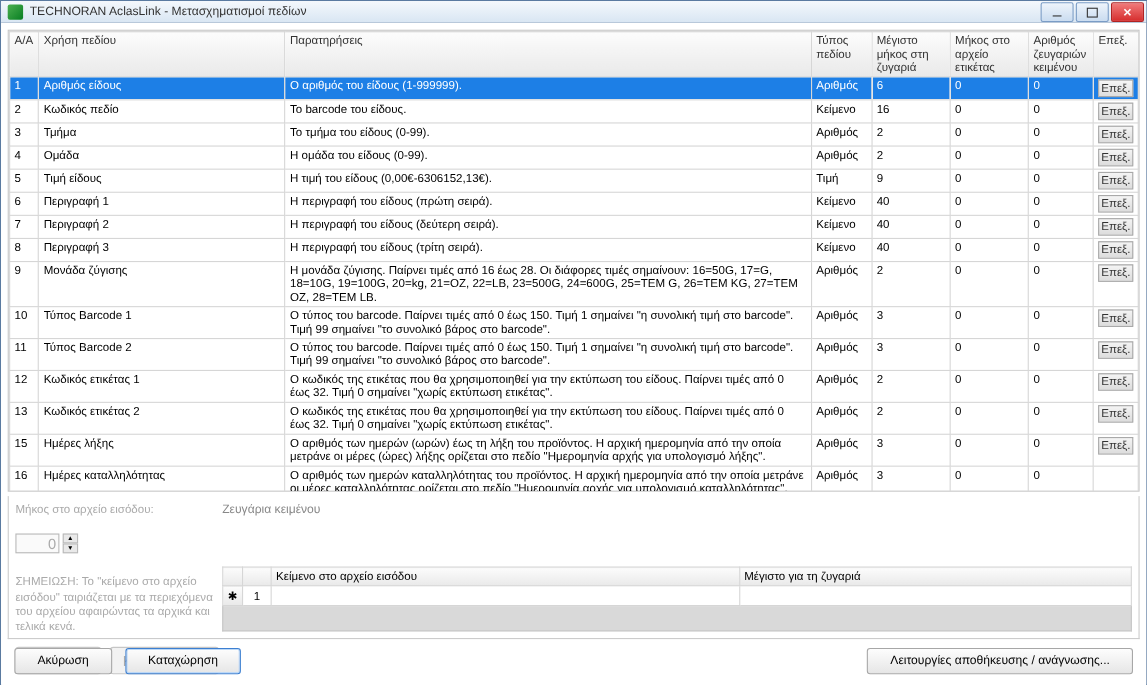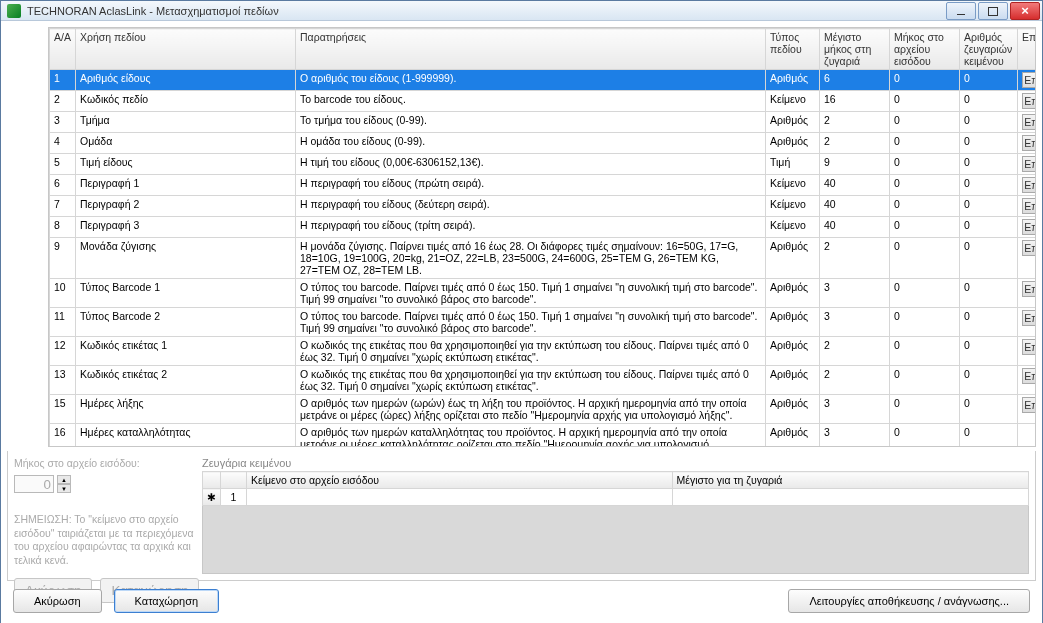--- a/index.html
+++ b/index.html
@@ -8,49 +8,49 @@
   .titlebar { height:24px; background:linear-gradient(to bottom,#f4f8fc,#d9e6f3); display:flex; align-items:center; justify-content:space-between; padding:0 0 0 6px; border-bottom:1px solid #b8c8da; }
   .titlebar .title { display:flex; align-items:center; gap:6px; color:#333; }
   .titlebar .icon { width:14px; height:14px; background:linear-gradient(135deg,#4caf50,#087f23); border-radius:2px; }
   .winbtns { display:flex; height:100%; }
   .winbtn { width:30px; height:18px; margin-top:1px; margin-right:2px; border:1px solid #7a9cc6; background:linear-gradient(#eef4fb,#cadcf0); display:flex; align-items:center; justify-content:center; font-size:10px; color:#333; border-radius:2px; cursor:pointer;}
   .winbtn.min::after{content:"";display:block;width:8px;height:1px;background:#333;margin-top:6px;}
   .winbtn.max::after{content:"";display:block;width:8px;height:7px;border:1px solid #333;}
   .winbtn.close{ background:linear-gradient(#f17b7b,#d62e2e); color:#fff; border-color:#b12323;}
   .winbtn.close::after{content:"×"; font-size:13px; line-height:8px; font-weight:bold;}
   .content { flex:1; padding:6px 6px 6px 6px; background:#fff; display:flex; flex-direction:column; gap:4px;}
-  .table-wrap{ border:1px solid #c7c7c7; height:420px; overflow-y:auto; overflow-x:hidden;margin-left:41px;}
+  .table-wrap{ border:1px solid #c7c7c7; height:420px; overflow-y:auto; overflow-x:hidden;}
   table.grid { width:100%; border-collapse:collapse; table-layout:fixed; font-size:10.5px; }
   table.grid th, table.grid td { border:1px solid #d6d6d6; padding:2px 4px; text-align:left; vertical-align:top; overflow:hidden; }
   table.grid th { background:linear-gradient(#fcfcfc,#e9e9e9); font-weight:normal; color:#333; position:sticky; top:0; white-space:normal;}
   .col-aa{width:26px;}
   .col-use{width:220px;}
   .col-note{width:470px;}
   .col-type{width:54px; white-space:nowrap; overflow:hidden; text-overflow:ellipsis;}
   .col-max{width:70px;}
   .col-file{width:70px;}
   .col-pairs{width:58px;}
   .col-edit{width:40px;}
   tr.selected td{ background:#1d7fe6; color:#fff; }
   tr.selected td .cellbtn{ background:linear-gradient(#f6f6f6,#dedede);}
   .cellbtn{ display:inline-block; width:100%; border:1px solid #a9a9a9; background:linear-gradient(#f4f4f4,#dcdcdc); text-align:center; padding:1px 0; cursor:pointer; color:#333;}
   .section-header{ background:#0d6f0d; color:#fff; padding:3px 6px; font-size:11px; }
   .details{ display:flex; gap:8px; border:1px solid #ccc; border-top:none; padding:6px; background:#fff; height:130px;}
   .details .left{ width:180px; color:#aaa; font-size:10.5px;}
-  .details .left label{ display:block; margin-bottom:6px; color:#aaa;}
+  .details .left label{ display:block; margin-bottom:16px; color:#aaa;}
   .details .left .spin{ display:inline-block;}
   .details .left .spin input{ width:40px; height:18px; border:1px solid #b9b9b9; text-align:right; padding-right:2px; color:#aaa;}
   .details .left .spinbtns{ display:inline-flex; flex-direction:column; vertical-align:top;}
   .details .left .spinbtns button{ width:14px; height:9px; font-size:6px; border:1px solid #b9b9b9; background:#e9e9e9; padding:0; line-height:6px; cursor:pointer;}
   .details .left .note{ margin-top:20px; line-height:1.3;}
   .details .left .btnrow{ margin-top:10px; display:flex; gap:8px;}
   .details .left .btnrow button{ padding:4px 10px; border:1px solid #c6c6c6; background:#f2f2f2; color:#aaa; border-radius:3px; cursor:pointer;}
   .details .right{ flex:1; display:flex; flex-direction:column;}
   .details .right .grp{ color:#888; margin-bottom:2px;}
-  table.pairs{ width:100%; border-collapse:collapse; font-size:10.5px;}
+  table.pairs{ width:100%; border-collapse:collapse; font-size:10.5px;margin-top:44px;}
   table.pairs th, table.pairs td{ border:1px solid #d6d6d6; padding:2px 4px; text-align:left; background:#fff;}
   table.pairs th{ background:linear-gradient(#fcfcfc,#e9e9e9); font-weight:normal;}
   table.pairs td.rowhdr{ width:18px; background:linear-gradient(#fcfcfc,#e9e9e9); text-align:center;}
   table.pairs td.idx{ width:26px; text-align:center;}
   .pairs-body{ flex:1; background:#d9d9d9; border:1px solid #c7c7c7; border-top:none;}
   .bottom-bar{ display:flex; justify-content:space-between; padding:4px 6px 6px 6px;}
   .bottom-bar .left-btns{ display:flex; gap:12px;}
   .bottom-bar button{ padding:5px 20px; border:1px solid #a7a7a7; background:linear-gradient(#fdfdfd,#e6e6e6); border-radius:3px; cursor:pointer; font-size:11px;}
   .bottom-bar button.primary{ border:1px solid #3c7fd1; box-shadow:0 0 0 1px #bcd8f7 inset;}
   
@@ -87,21 +87,21 @@
           <col class="col-pairs">
             <col class="col-edit">
         </colgroup>
         <thead>
           <tr>
             <th>Α/Α</th>
             <th>Χρήση πεδίου</th>
             <th>Παρατηρήσεις</th>
             <th>Τύπος πεδίου</th>
             <th>Μέγιστο μήκος στη ζυγαριά</th>
-            <th>Μήκος στο αρχείου εισόδου</th>
+            <th>Μήκος στο αρχείο ετικέτας</th>
             <th>Αριθμός ζευγαριών κειμένου</th>
             <th>Επεξ.</th>
           </tr>
         </thead>
         <tbody id="rows-body">
             <tr class="selected">
               <td>1</td>
               <td>Αριθμός είδους</td>
               <td>Ο αριθμός του είδους (1-999999).</td>
               <td>Αριθμός</td>

